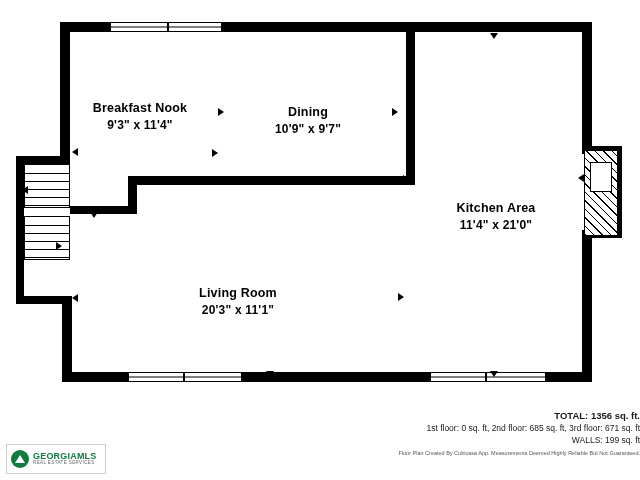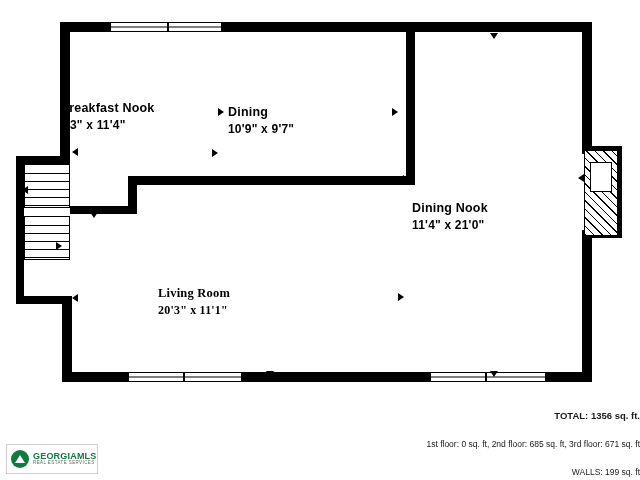--- a/index.html
+++ b/index.html
@@ -47,20 +47,21 @@
     position: absolute;
     left: 0; right: 0;
     top: 50%;
     height: 1px;
     background: #000000;
     transform: translateY(-0.5px);
   }
 
   .room-label {
     position: absolute;
+    text-align: center;
     color: #000000;
     line-height: 1.35;
     white-space: nowrap;
   }
   .room-label .name {
     display: block;
     font-size: 12.5px;
     font-weight: bold;
     letter-spacing: 0.2px;
   }
@@ -133,34 +134,34 @@
     text-align: right;
     color: #1a1a1a;
   }
   #footer .total {
     font-size: 9.5px;
     font-weight: bold;
     margin-top: 2px;
   }
   #footer .line {
     font-size: 8.5px;
-    margin-top: 18px;
+    margin-top: 2px;
   }
   #footer .disclaimer {
     font-size: 5.5px;
     color: #555555;
     margin-top: 5px;
   }
 
   
   #logo {
     position: absolute;
     left: 6px;
     bottom: 6px;
-    width: 92px;
+    width: 100px;
     height: 30px;
     background: #ffffff;
     border: 1px solid #cfcfcf;
     display: flex;
     align-items: center;
     padding: 0 4px;
     box-sizing: border-box;
   }
   #logo .mark {
     width: 18px;
@@ -279,25 +280,25 @@
       <span class="name">Breakfast Nook</span>
       <span class="dims">9'3" x 11'4"</span>
     </div>
 
     <div class="room-label" style="left:228px; top:104px; width:160px;">
       <span class="name">Dining</span>
       <span class="dims">10'9" x 9'7"</span>
     </div>
 
     <div class="room-label" style="left:412px; top:200px; width:168px;">
-      <span class="name">Dining Nook</span>
+      <span class="name">Kitchen Area</span>
       <span class="dims">11'4" x 21'0"</span>
     </div>
 
-    <div class="room-label" style="left:158px; top:285px; width:160px;font-family:Liberation Serif, serif;">
+    <div class="room-label" style="left:158px; top:285px; width:160px;">
       <span class="name">Living Room</span>
       <span class="dims">20'3" x 11'1"</span>
     </div>
 
   </div>
 
   <div id="footer">
     <div class="total">TOTAL: 1356 sq. ft.</div>
     <div class="line">1st floor: 0 sq. ft, 2nd floor: 685 sq. ft, 3rd floor: 671 sq. ft</div>
     <div class="line">WALLS: 199 sq. ft</div>

